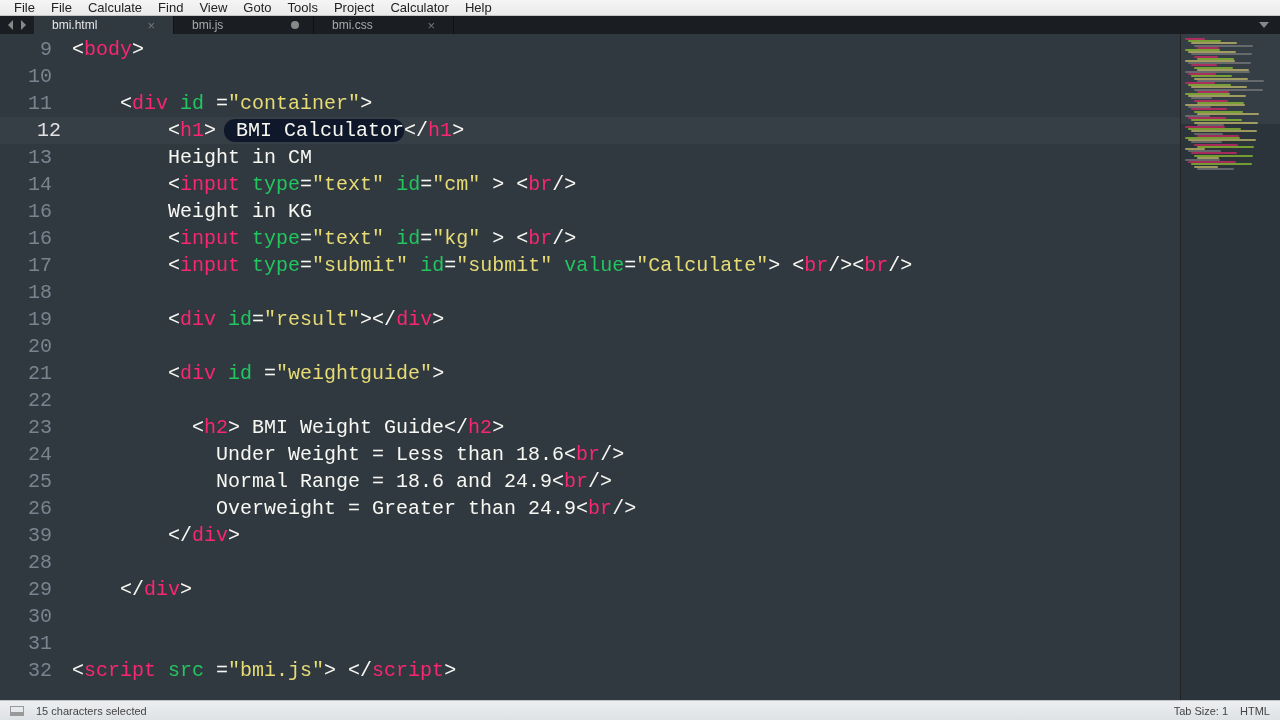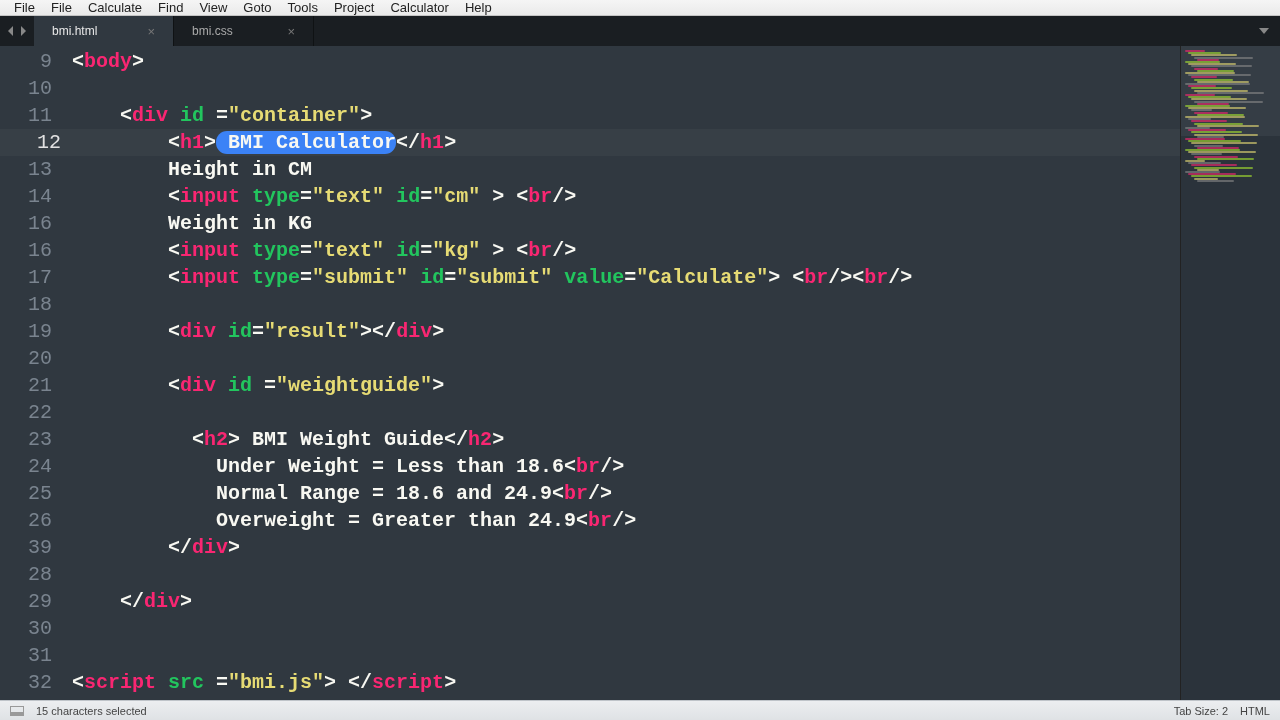--- a/index.html
+++ b/index.html
@@ -19,21 +19,21 @@
   border-bottom: 1px solid #c4c4c4;
   height: 16px;
   display: flex;
   align-items: center;
   padding: 0 6px;
   color: #222;
 }
 .menubar span { padding: 2px 8px; cursor: default; }
 .tabbar {
   background: #1a1e22;
-  height: 30px;
+  height: 18px;
   display: flex;
   align-items: stretch;
   position: relative;
   justify-content: space-between;
 }
 .nav-arrows {
   display: flex;
   align-items: center;
   padding: 0 6px;
   color: #777;
@@ -91,39 +91,40 @@
   flex: 1;
   background: #303840;
   font-family: Consolas, "Courier New", monospace;
   font-size: 20px;
   line-height: 27px;
   padding-top: 2px;
   padding-left: 6px;
   white-space: pre;
   position: relative;
 }
-.code .line { height: 27px; position: relative; font-weight: bold; }
+.code .line { height: 27px; position: relative; }
 .code .highlight-line {
   position: absolute;
   left: -72px;
   right: -200px;
   top: 0;
   bottom: 0;
   background: rgba(255,255,255,0.035);
   z-index: 0;
 }
 .code .line > span { position: relative; z-index: 1; }
 .c-plain { color: #f8f8f2; }
 .c-punct { color: #f8f8f2; }
 .c-tag   { color: #f92672; }
 .c-attr  { color: #22c55e; }
 .c-str   { color: #e6db74; }
 .sel {
-  background: #3b82f6;
+  background: #0f172a;
   border-radius: 11px;
+  margin-left: 8px;
 }
 .minimap {
   width: 100px;
   background: #2b333b;
   position: relative;
   border-left: 1px solid #222;
 }
 .minimap .viewport {
   position: absolute;
   top: 0; left: 0; right: 0;
@@ -174,20 +175,24 @@
     <svg viewBox="0 0 10 10">
         <path d="M7 0 L2 5 L7 10 Z"></path>
       </svg>
     <svg viewBox="0 0 10 10">
         <path d="M3 0 L8 5 L3 10 Z"></path>
       </svg>
   </div>
   <div class="tab active">
     <span class="label">bmi.html</span>
     <span class="close">×</span>
+  </div>
+  <div class="tab">
+    <span class="label">bmi.js</span>
+    <span class="dirty"></span>
   </div>
   <div class="tab">
     <span class="label">bmi.css</span>
     <span class="close">×</span>
   </div>
   <div class="tab-dropdown">
     <svg viewBox="0 0 12 10">
         <path d="M1 2 L6 8 L11 2 Z"></path>
       </svg>
   </div>
@@ -285,15 +290,15 @@
         <div class="mm-line" style="top: 131.6px; left: 13px; width: 24px; background: rgb(230, 219, 116); opacity: 0.6;"></div>
         <div class="mm-line" style="top: 133.8px; left: 16px; width: 37px; background: rgb(136, 136, 136); opacity: 0.6;"></div>
       </div>
   </div>
 </div>
 
 <div class="statusbar">
   <div class="panel-icon"></div>
   <span>15 characters selected</span>
   <div class="spacer"></div>
-  <span>Tab Size: 2</span>
+  <span>Tab Size: 1</span>
   <span>HTML</span>
 </div>
 
 </body></html>

